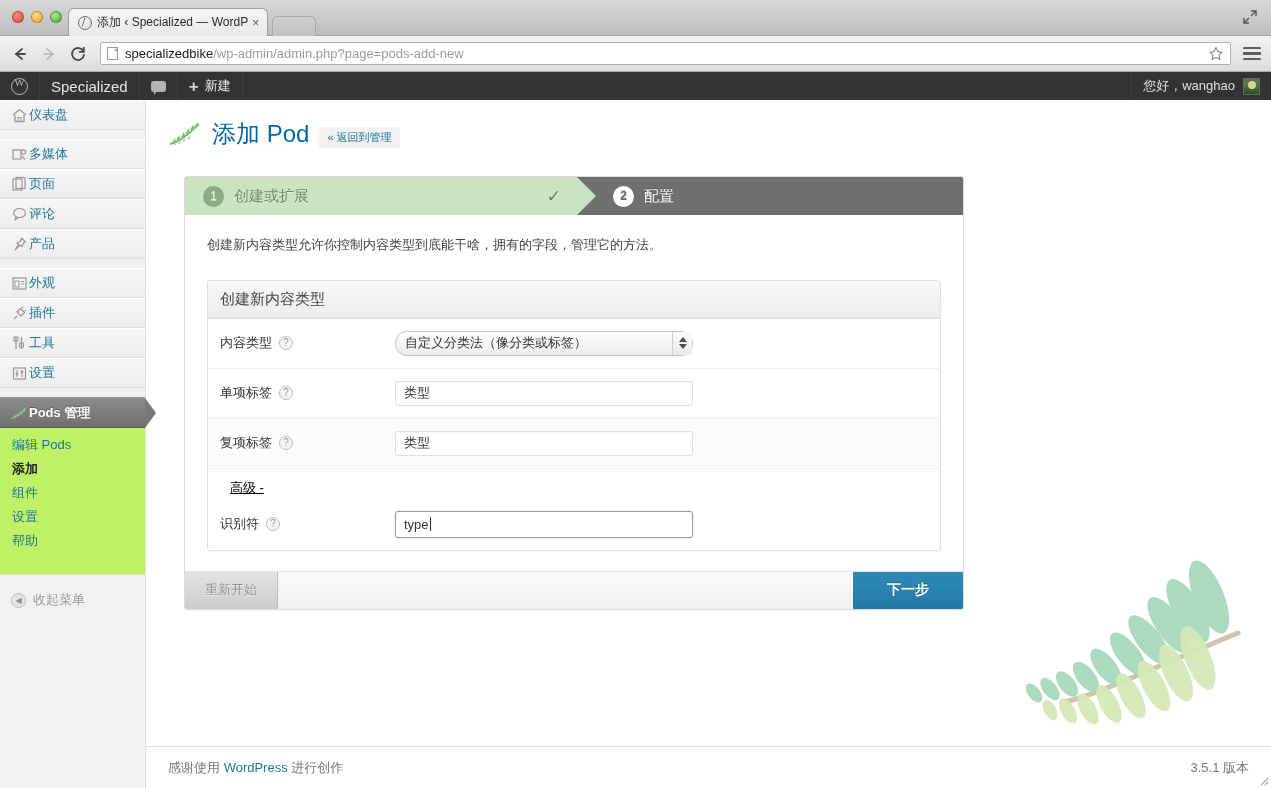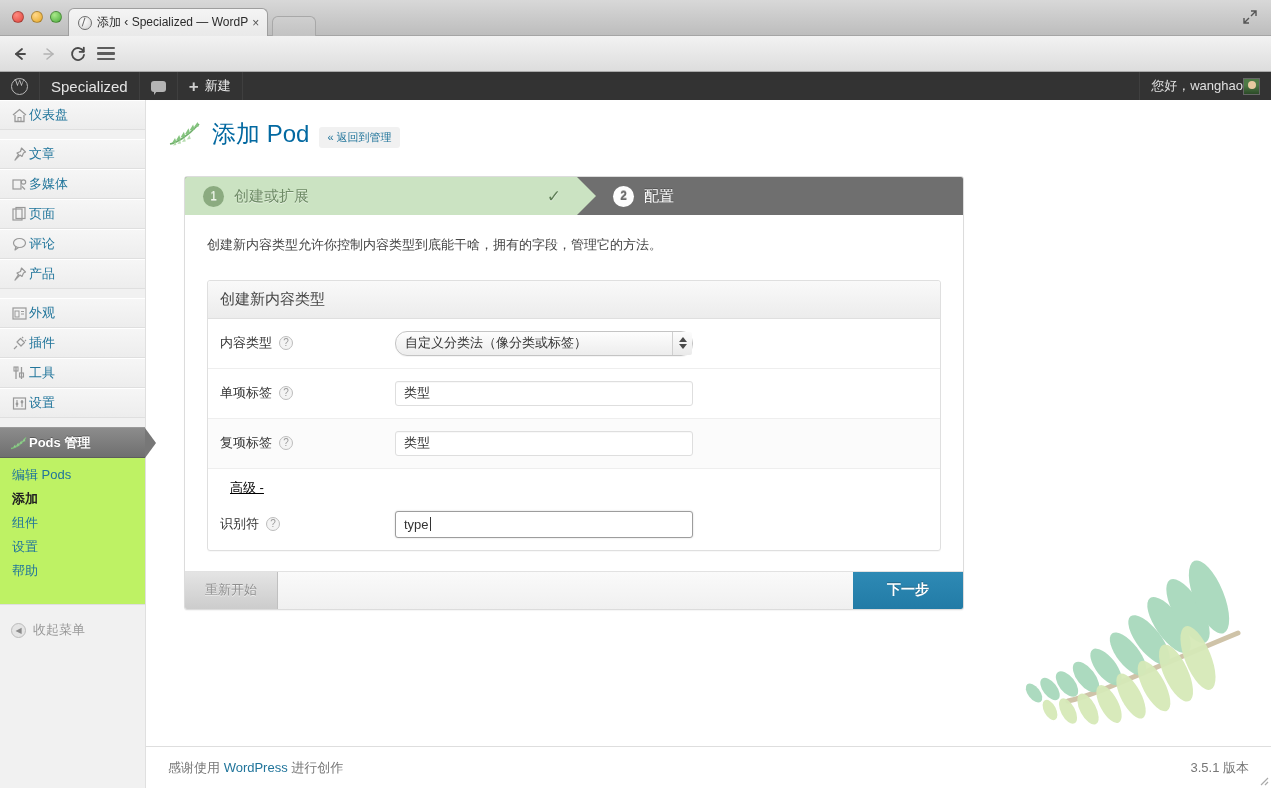--- a/index.html
+++ b/index.html
@@ -177,21 +177,21 @@
   }
   .bubble::after {
     content:""; position:absolute; left: 3px; bottom: -3px;
     border-width: 4px 3px 0 0; border-style: solid;
     border-color: #b4b4b4 transparent transparent transparent;
   }
   .plus { font-size: 17px; color: #cfcfcf; line-height: 1; font-weight: bold; }
   .ab-right {
     margin-left: auto;
     display: flex; align-items: center;
-    padding: 0 11px; 
+    padding: 0 11px; gap: 8px;
     border-left: 1px solid #3f3f3f;
     color: #e0e0e0;
   }
   .avatar {
     width: 17px; height: 17px;
     background: linear-gradient(#4e7a46 40%, #2c4a28);
     border: 1px solid #666;
     position: relative; overflow: hidden;
   }
   .avatar::after {
@@ -518,20 +518,27 @@
           <path d="M7 4l6 5-6 5" fill="none" stroke="#b3b3b3" stroke-width="1.5" stroke-linecap="round" stroke-linejoin="round"></path>
           <path d="M13 9H4" stroke="#b3b3b3" stroke-width="1.5" stroke-linecap="round"></path>
         </svg>
     </span>
     <span class="navbtn">
       <svg width="18" height="18" viewBox="0 0 18 18">
           <path d="M14.5 6.5A6 6 0 1 0 15 9.8" fill="none" stroke="#4a4a4a" stroke-width="1.8" stroke-linecap="round"></path>
           <path d="M14.8 2.6v4.2h-4.2" fill="none" stroke="#4a4a4a" stroke-width="1.8" stroke-linecap="round" stroke-linejoin="round"></path>
         </svg>
     </span>
+    <div class="omnibox">
+      <span class="pageicon"></span>
+      <span class="url"><b>specializedbike</b><span>/wp-admin/admin.php?page=pods-add-new</span></span>
+      <svg class="star" viewBox="0 0 16 16">
+        <path d="M8 1.6l1.9 4 4.3.6-3.1 3 .8 4.3L8 11.4l-3.9 2.1.8-4.3-3.1-3 4.3-.6z" fill="none" stroke="#8a8a8a" stroke-width="1.1" stroke-linejoin="round"></path>
+      </svg>
+    </div>
     <span class="menubtn">
         <i></i>
         <i></i>
         <i></i>
       </span>
   </div>
 
   <div class="page">
 
     <div class="adminbar">
@@ -567,28 +574,20 @@
                   <rect x="7" y="10.5" width="3" height="4" fill="none" stroke="#999" stroke-width="1"></rect>
                 </svg>
             </span>
             <span>仪表盘</span>
           </div>
         </div>
 
         <div class="menu-sep"></div>
 
         <div class="menu-group">
-          <div class="menu-item">
-            <span class="mi-icon">
-              <svg width="17" height="17" viewBox="0 0 17 17">
-                  <path d="M10.5 2l4 4-2 1-1.5 3.5L9 9 4 14l3.5-5.5L6 7l3.5-1.5z" fill="none" stroke="#999" stroke-width="1.2" stroke-linejoin="round"></path>
-                </svg>
-            </span>
-            <span>文章</span>
-          </div>
           <div class="menu-item">
             <span class="mi-icon">
               <svg width="17" height="17" viewBox="0 0 17 17">
                   <rect x="2" y="4" width="8" height="9" fill="none" stroke="#999" stroke-width="1.2"></rect>
                   <circle cx="12.5" cy="6" r="2.2" fill="none" stroke="#999" stroke-width="1.2"></circle>
                   <path d="M11 10.5l3 3" stroke="#999" stroke-width="1.2"></path>
                 </svg>
             </span>
             <span>多媒体</span>
           </div>

